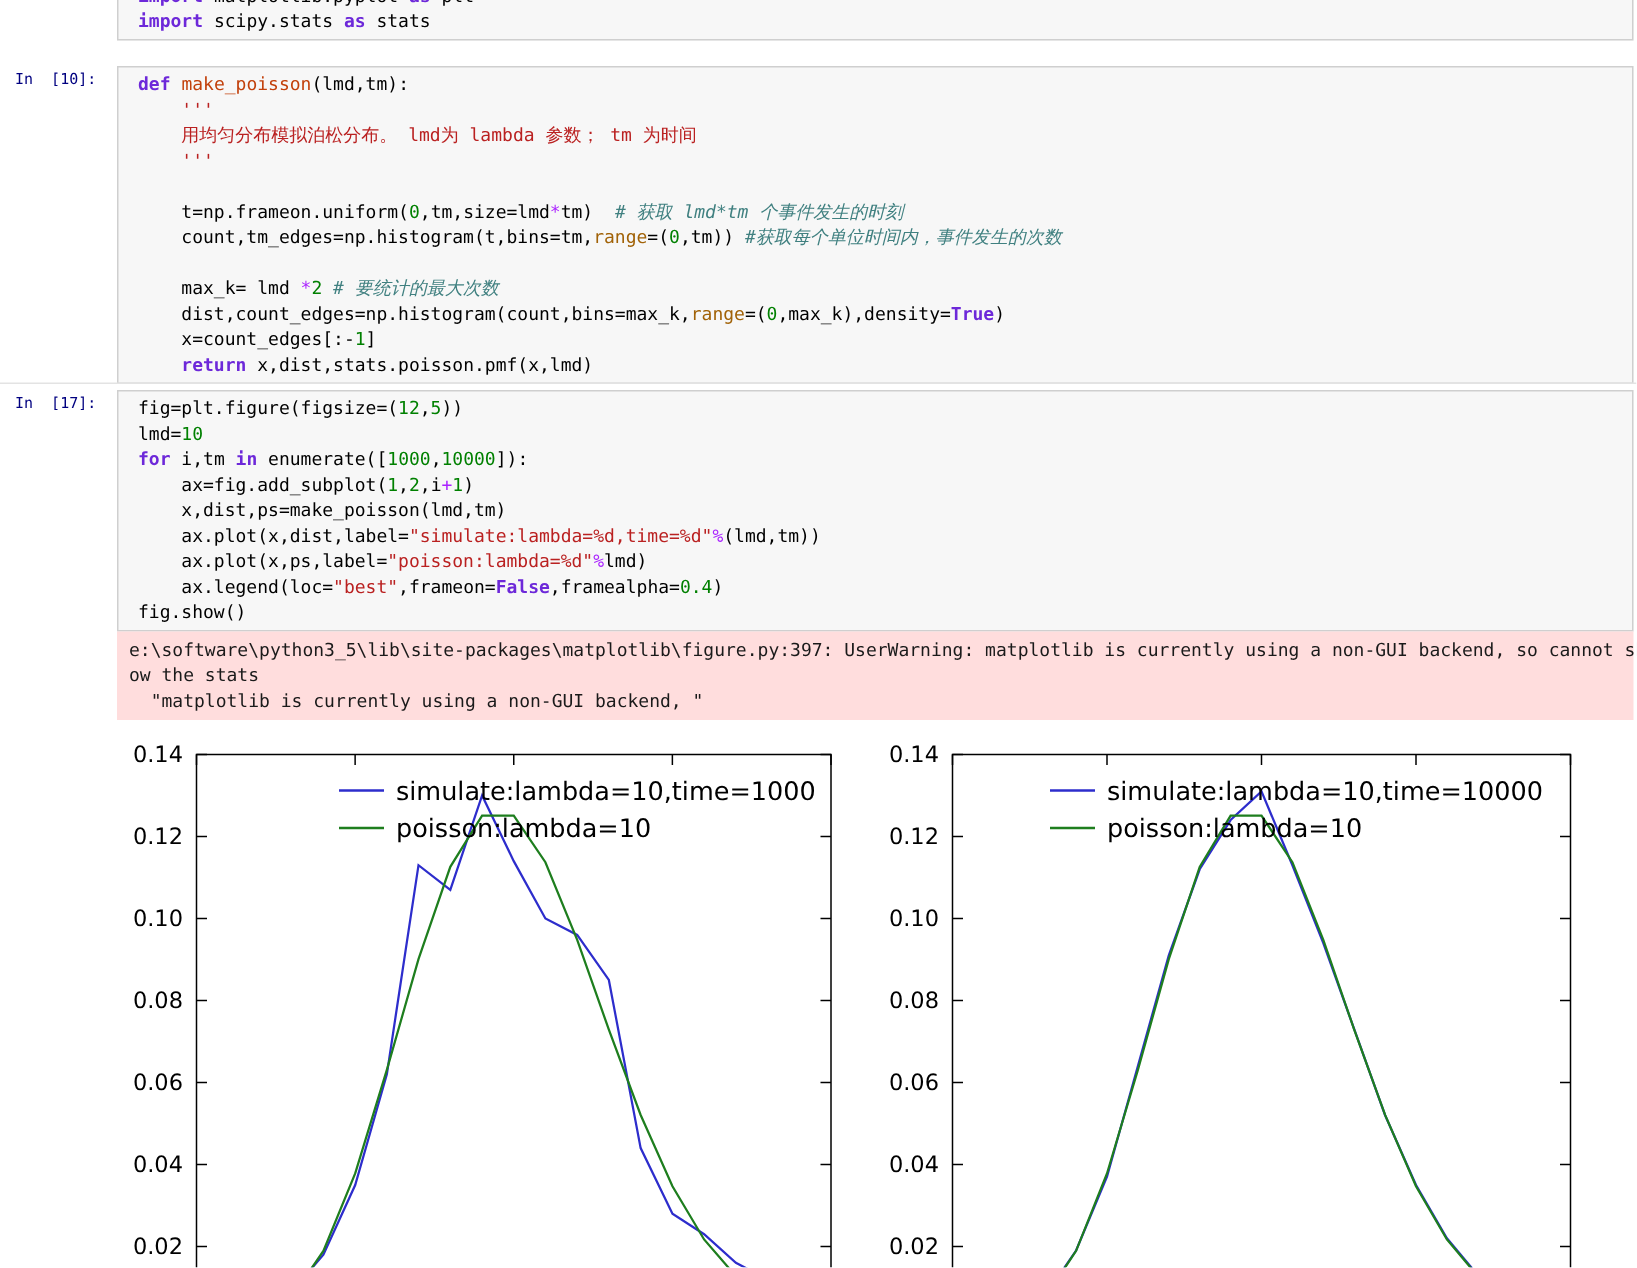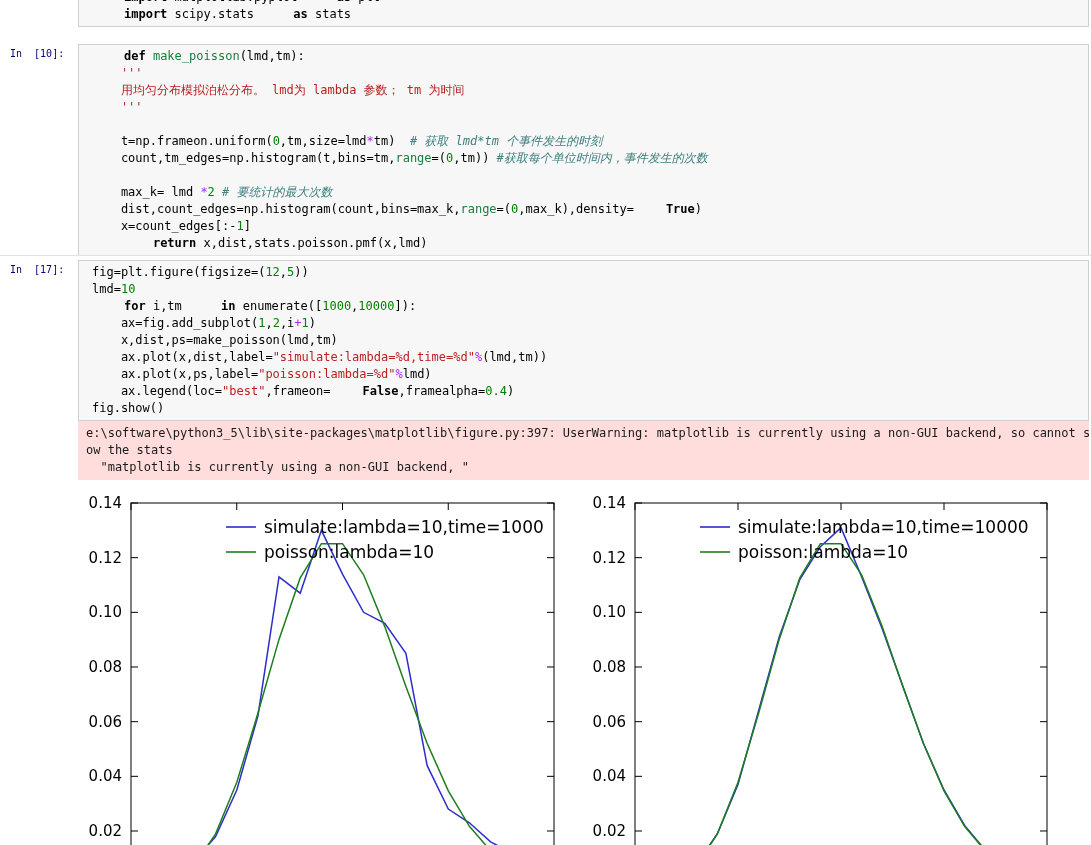--- a/index.html
+++ b/index.html
@@ -13,27 +13,27 @@
     font-size:10px;color:#000080;white-space:pre;
   }
   .code-box{
     position:absolute;left:78px;right:2px;
     background:#f7f7f7;border:1px solid #cfcfcf;
     padding:3px 0 3px 13px;box-sizing:border-box;
     font-family:"DejaVu Sans Mono","Liberation Mono",monospace;
     font-size:12px;line-height:17px;color:#000;
   }
   .cl{white-space:pre;height:17px;}
-  .tk-kw{color:#000000;font-weight:bold;margin-left:32px;}
-  .tk-fn{color:#15803d;}
+  .tk-kw{color:#6d28d9;font-weight:bold;}
+  .tk-fn{color:#c2410c;}
   .tk-str{color:#ba2121;}
   .tk-com{color:#408080;font-style:italic;}
   .tk-num{color:#008000;}
   .tk-op{color:#aa22ff;}
-  .tk-bi{color:#15803d;}
+  .tk-bi{color:#a16207;}
   .tk-pl{color:#000;}
   .divider{position:absolute;left:0;right:0;height:1px;background:#e3e3e3;}
   .stderr{
     position:absolute;left:78px;right:2px;top:421px;
     background:#ffdddd;padding:4px 0 4px 8px;box-sizing:border-box;
     font-family:"DejaVu Sans Mono","Liberation Mono",monospace;
     font-size:12px;line-height:17px;color:#1a1a1a;
   }
   .wl{white-space:pre;height:17px;}
   #figure-area{position:absolute;left:0;top:488px;width:1091px;height:357px;background:#fff;}

